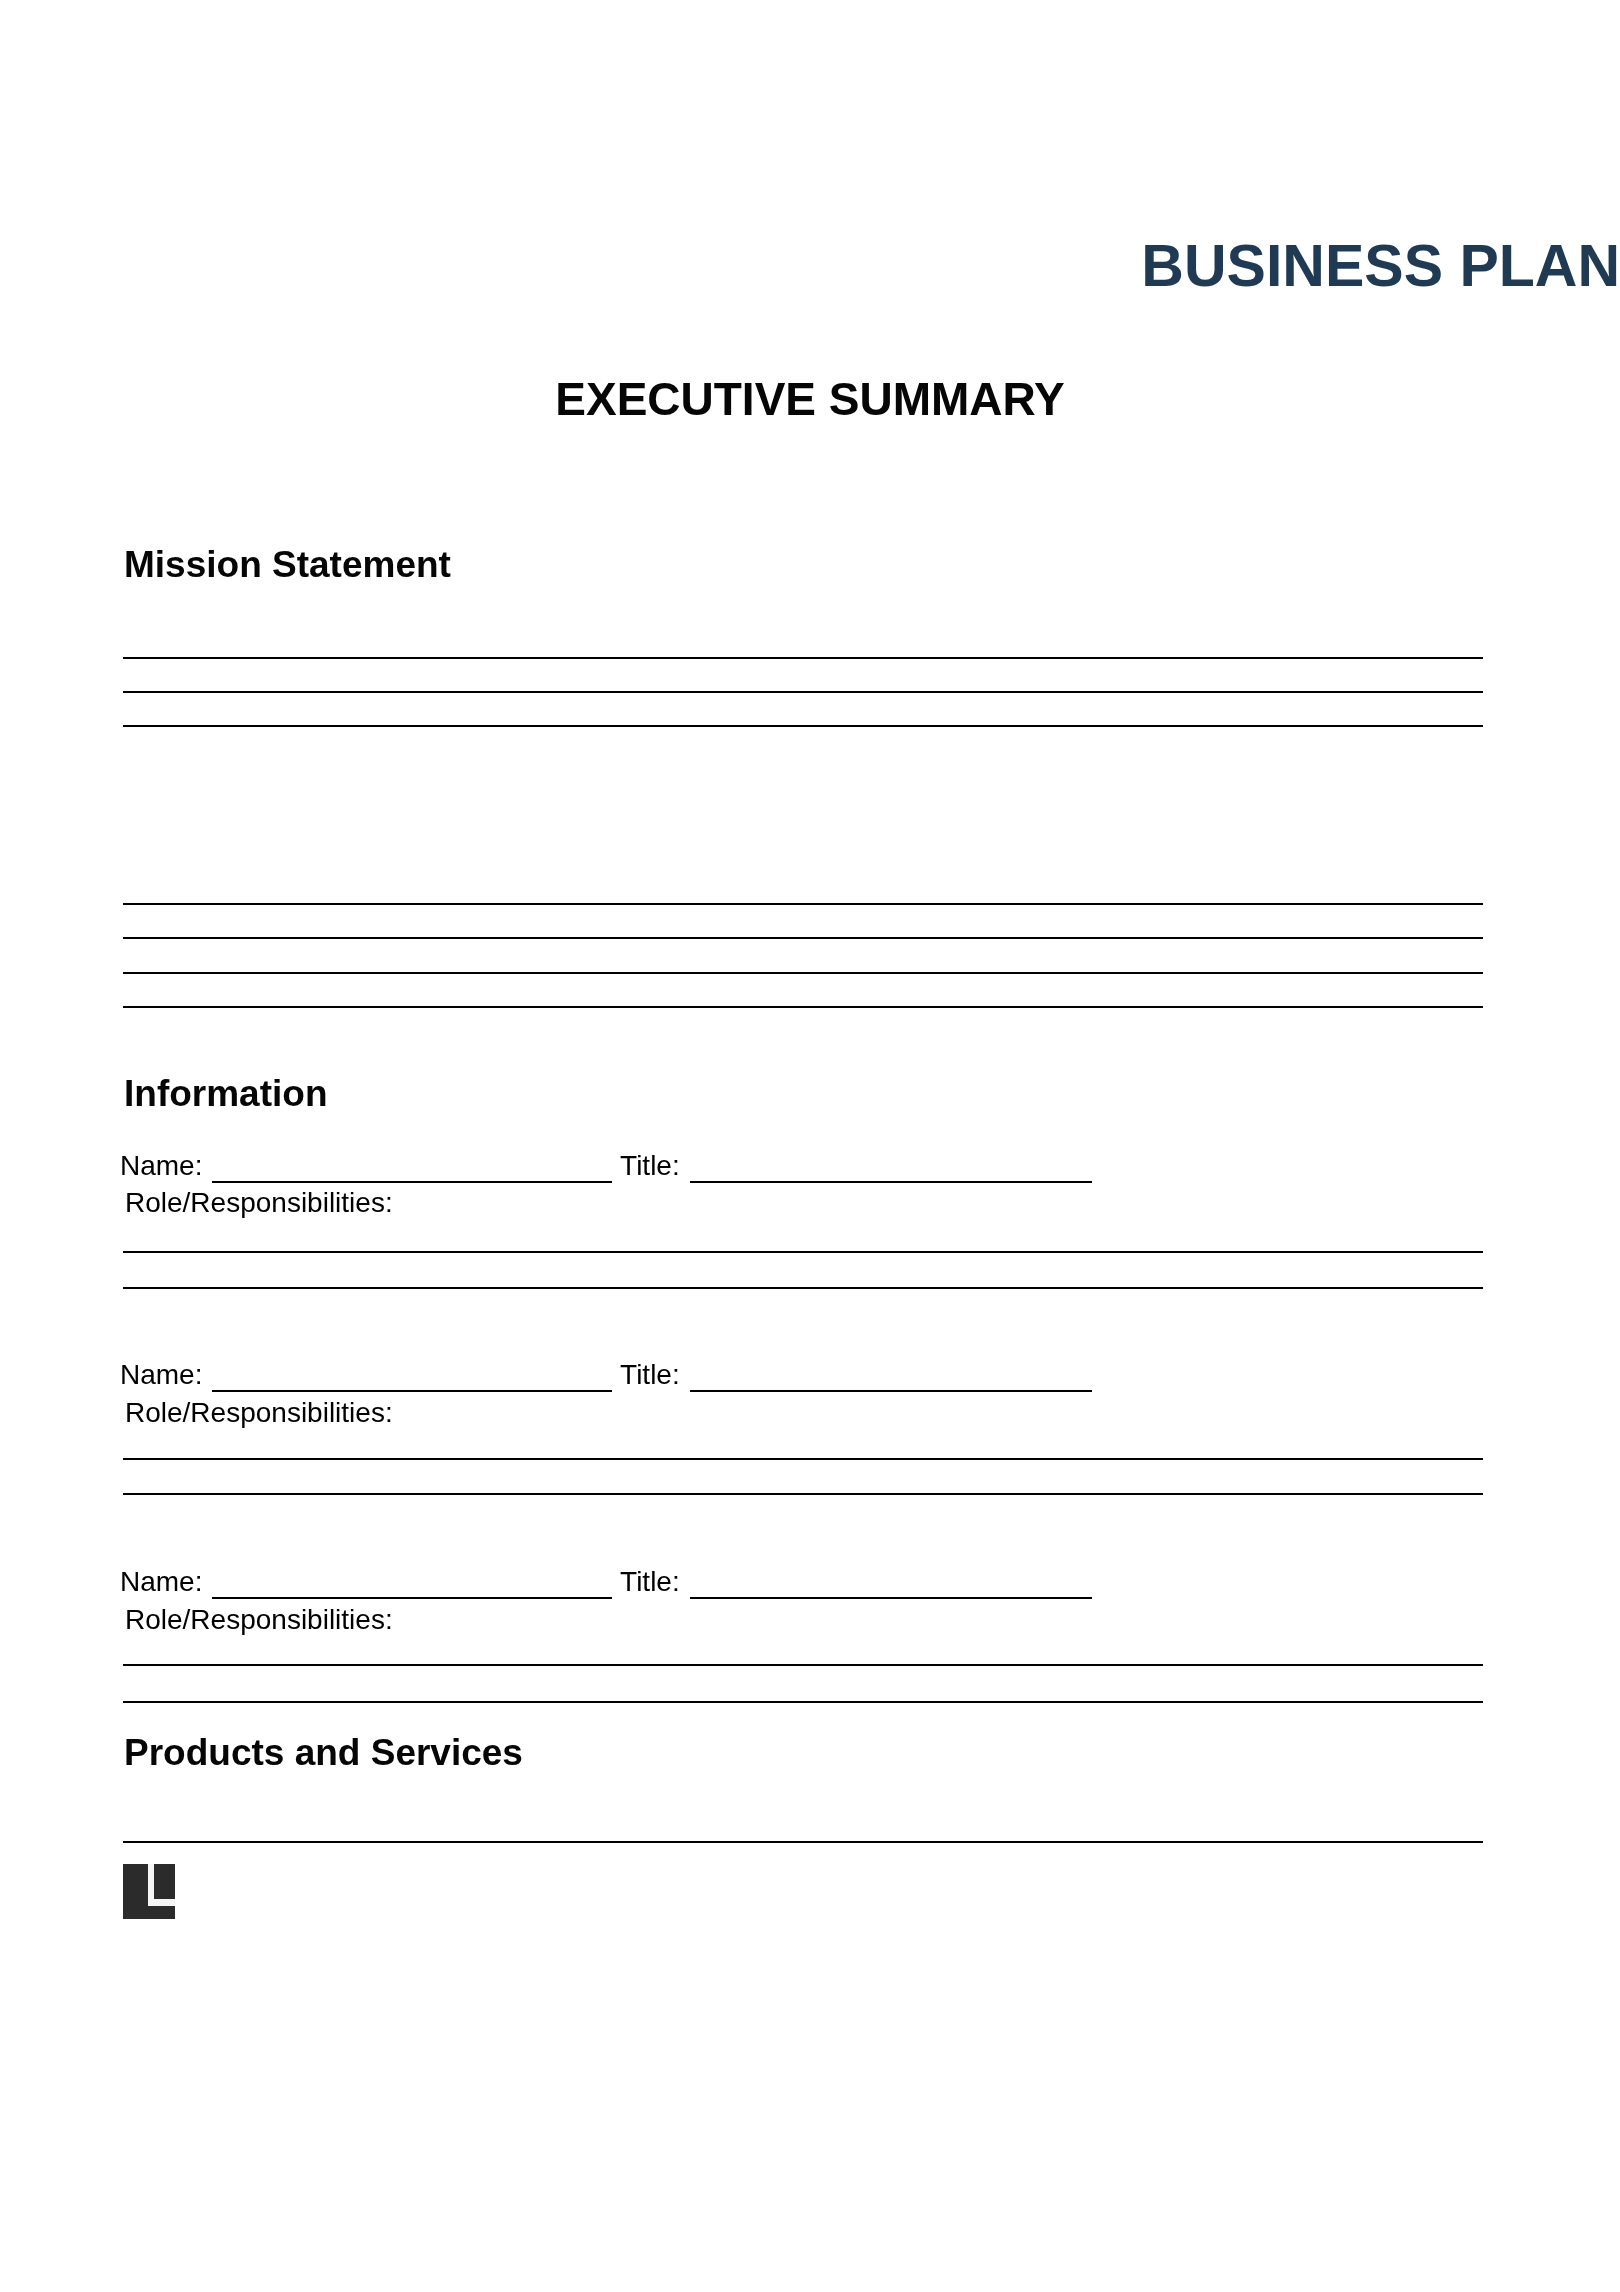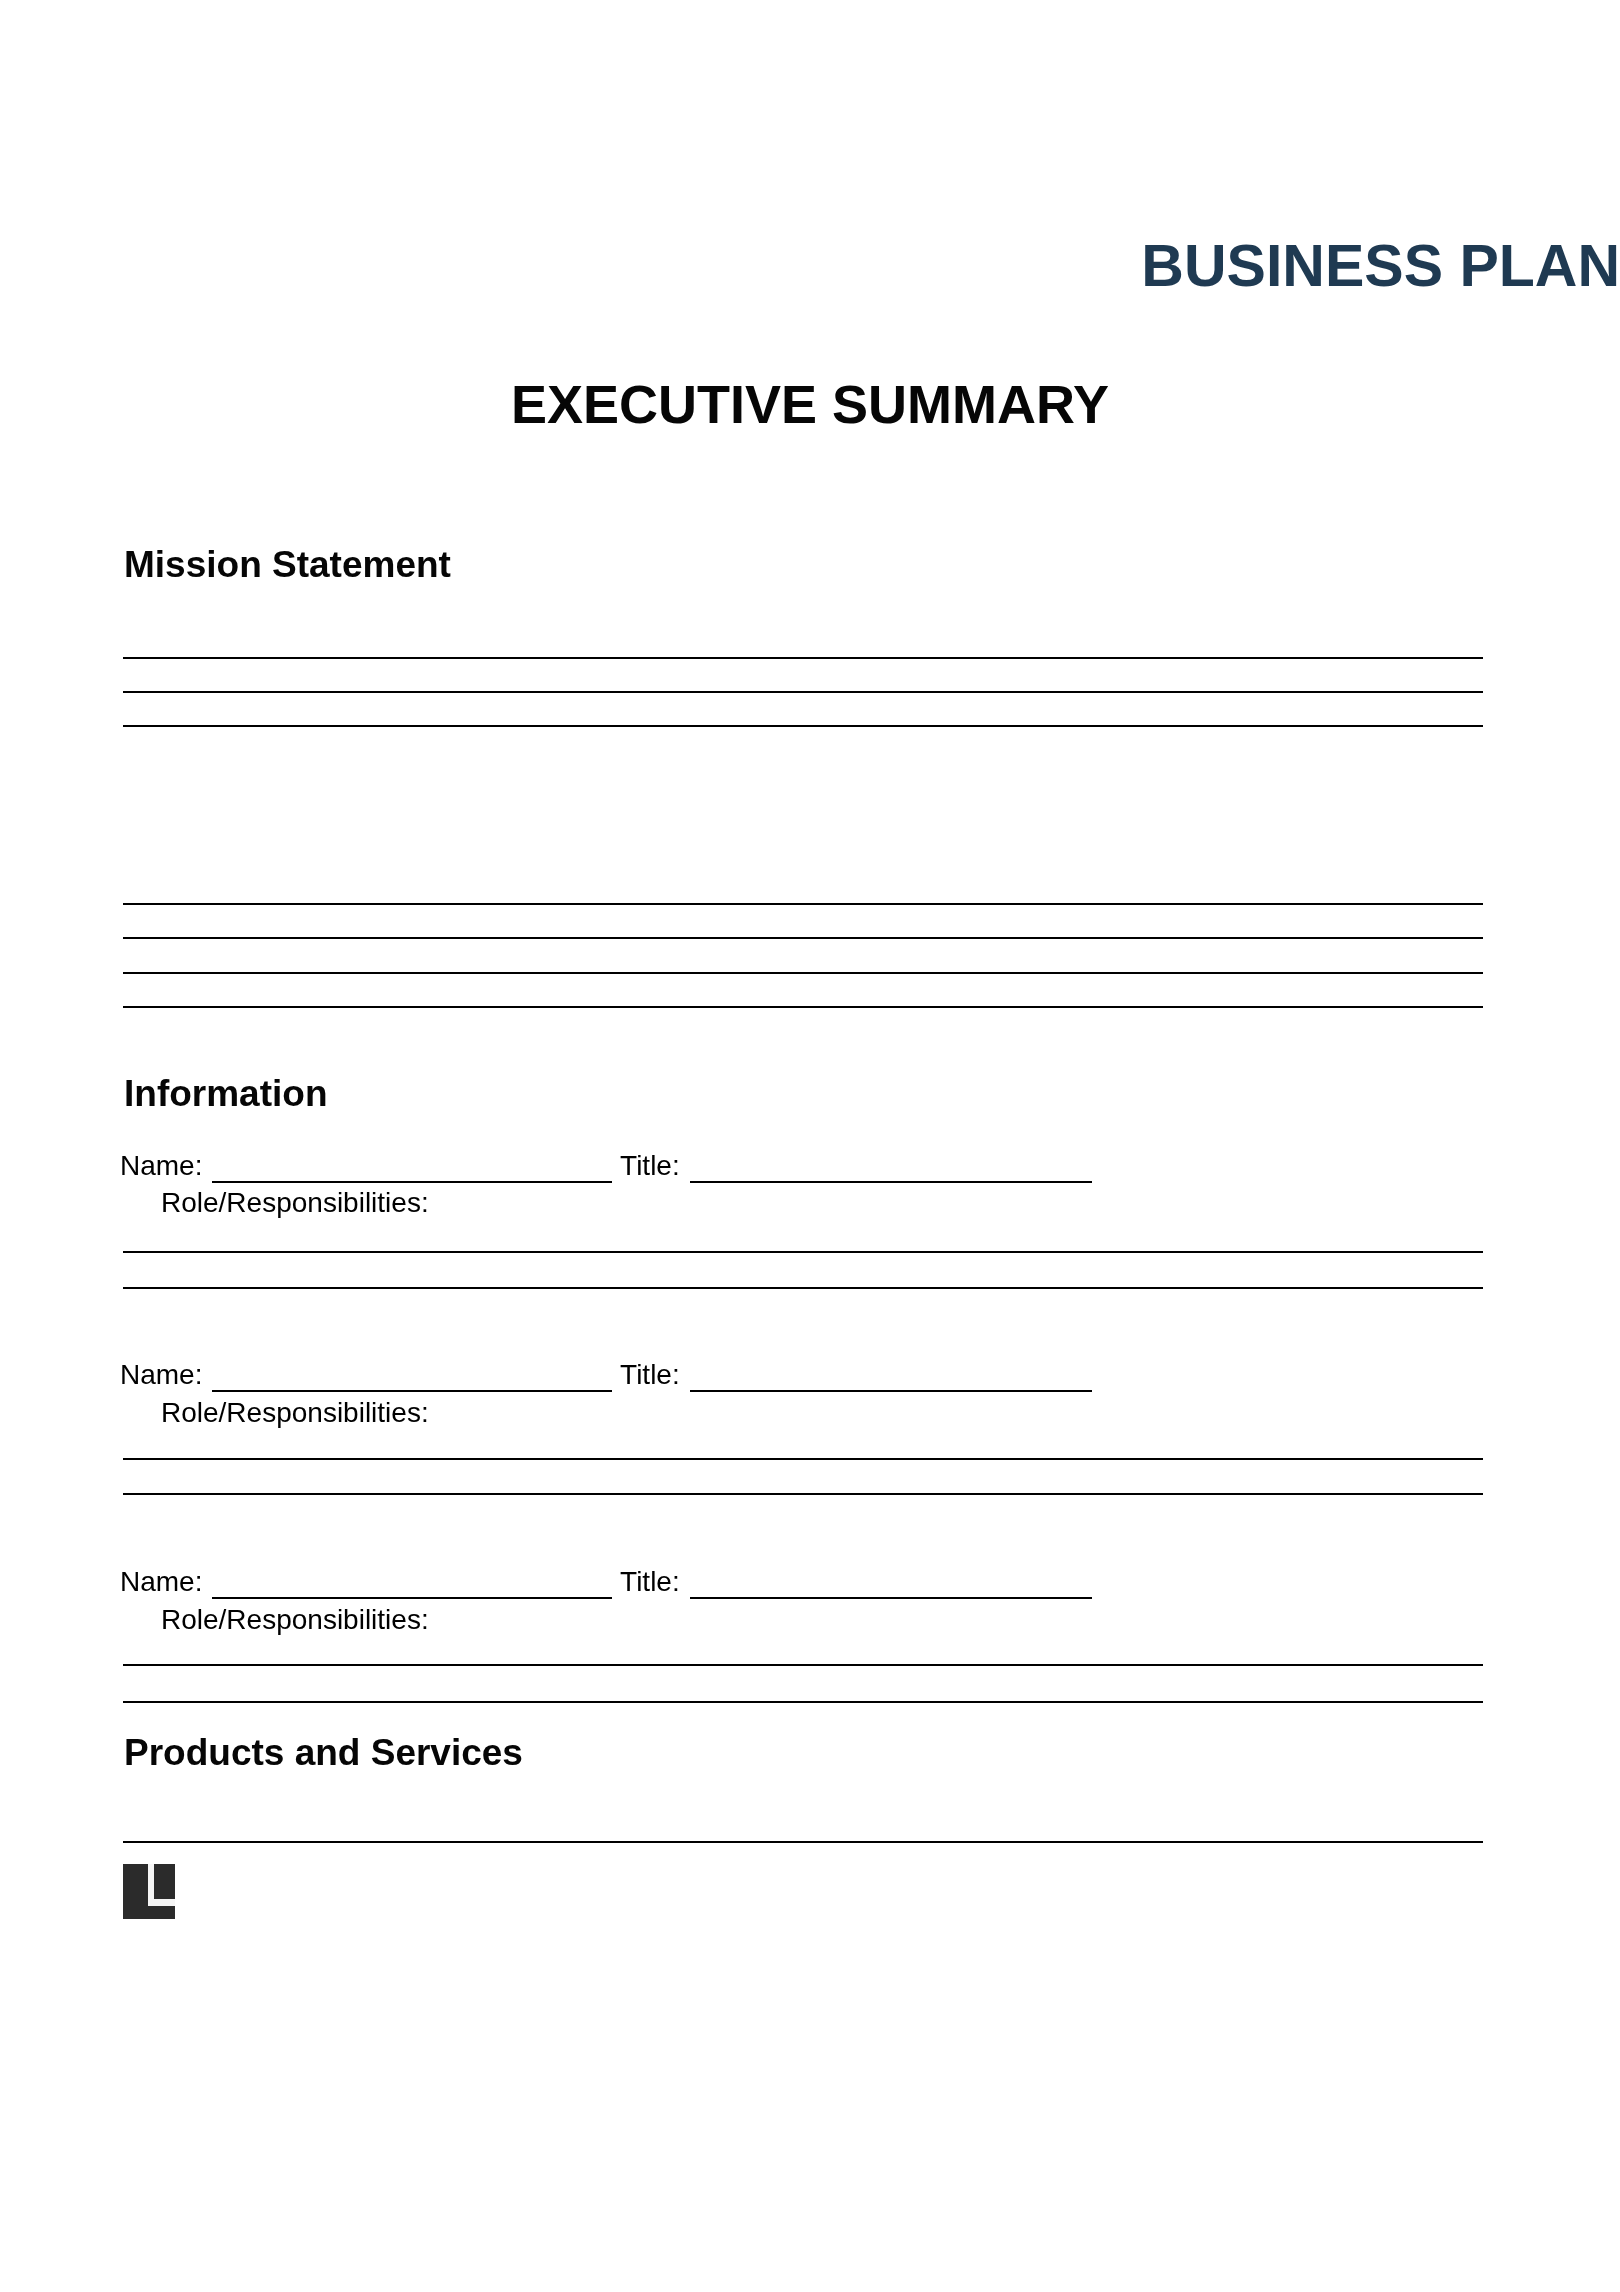--- a/index.html
+++ b/index.html
@@ -17,21 +17,21 @@
     left:0;top:231px;width:100%;
     text-align:right;
     font-size:59px;font-weight:bold;
     line-height:1.2;
     color:#1f3a52;
     letter-spacing:0px;
   }
   .doc-subtitle{
     left:0;top:372px;width:100%;
     text-align:center;
-    font-size:54px;font-weight:bold;
+    font-size:46px;font-weight:bold;
     line-height:1.2;
     color:#060606;
   }
   .section-heading{
     left:124px;
     font-size:37px;font-weight:bold;
     line-height:1.2;
     color:#060606;
   }
   .blank-line{
@@ -46,21 +46,21 @@
   .uline{
     display:inline-block;
     border-bottom:2.9px solid #000;
     height:31px;
     vertical-align:bottom;
   }
   .uline-name{width:400px;margin-left:9.8px;margin-right:7.8px;}
   .uline-title{width:402px;margin-left:9.8px;}
   .role-row{
     left:125px;
-    font-size:28px;line-height:1.2;margin-left:36px;
+    font-size:28px;line-height:1.2;
   }
   .logo{
     left:123px;top:1864px;width:52px;height:55px;
     background:#2b2b2b;
   }
   .logo-bar-v{
     position:absolute;left:24.5px;top:0;width:6.9px;height:42px;
     background:#f5f5f5;
   }
   .logo-bar-h{

